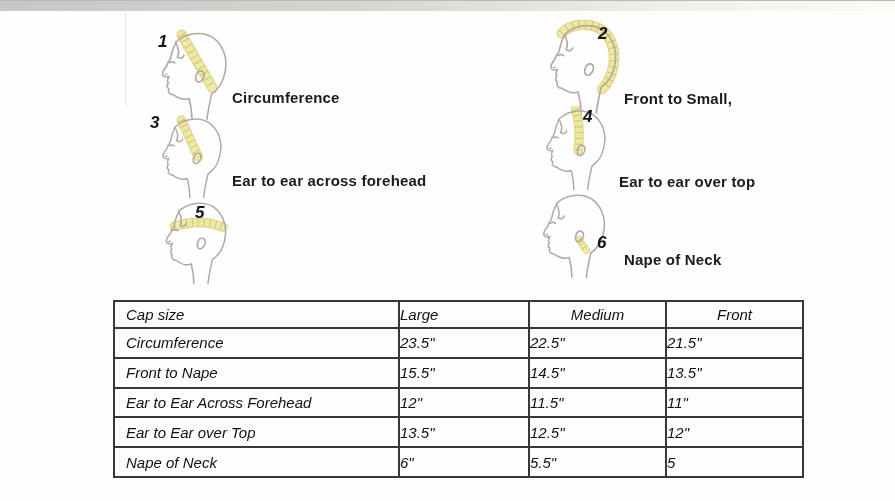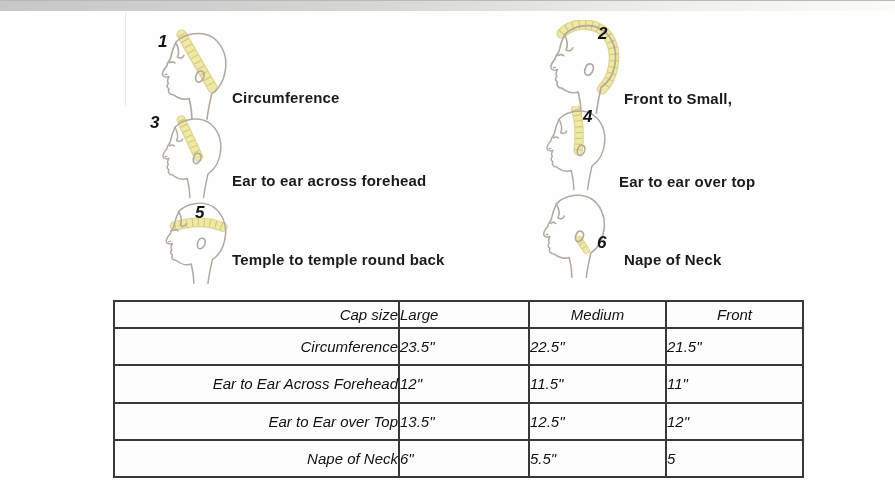--- a/index.html
+++ b/index.html
@@ -37,21 +37,21 @@
   }
   table.size{
     position:absolute;left:113px;top:300px;width:672px;height:178px;
     border-collapse:collapse;table-layout:fixed;
     font-style:italic;font-size:15px;color:#111;
   }
   table.size td,table.size th{
     border:2px solid #383838;padding:0;vertical-align:middle;
     font-weight:400;height:25px;background:#fdfdfd;
   }
-  table.size .c0{width:272px;text-align:right;padding-left:11px;}
+  table.size .c0{width:272px;text-align:left;padding-left:11px;}
   table.size .cv{width:128px;text-align:left;}
   table.size .cv2{width:135px;}
 </style>
 </head>
 <body>
 
 <div id="stage">
 
   <svg width="0" height="0" style="position:absolute" aria-hidden="true">
     <defs>
@@ -115,21 +115,20 @@
 
   <div class="diagram" style="left:143px;top:198px;width:100px;height:88px">
     <svg viewBox="0 0 100 100">
       <path class="tape-edge" d="M29,32 C50,26 66,26 84,33"></path>
       <path class="tape-fill" d="M29,32 C50,26 66,26 84,33"></path>
       <path class="tape-tick" d="M29,32 C50,26 66,26 84,33"></path>
       <use href="#headart"></use>
     </svg>
   </div>
   <span class="num" style="left:195px;top:204px">5</span>
-  <div class="dlabel" style="left:232px;top:252px">Temple to temple round back</div>
 
   <div class="diagram" style="left:523px;top:190px;width:96px;height:90px">
     <svg viewBox="0 0 100 100">
       <path class="tape-edge sm" d="M59,55 L67,67"></path>
       <path class="tape-fill sm" d="M59,55 L67,67"></path>
       <path class="tape-tick sm" d="M59,55 L67,67"></path>
       <use href="#headart"></use>
     </svg>
   </div>
   <span class="num" style="left:597px;top:234px">6</span>
@@ -145,20 +144,26 @@
       </tr>
     </thead>
     <tbody>
       <tr>
         <td class="c0">Circumference</td>
         <td class="cv">23.5"</td>
         <td class="cv2">22.5"</td>
         <td class="cv2">21.5"</td>
       </tr>
       <tr>
+        <td class="c0">Front to Nape</td>
+        <td class="cv">15.5"</td>
+        <td class="cv2">14.5"</td>
+        <td class="cv2">13.5"</td>
+      </tr>
+      <tr>
         <td class="c0">Ear to Ear Across Forehead</td>
         <td class="cv">12"</td>
         <td class="cv2">11.5"</td>
         <td class="cv2">11"</td>
       </tr>
       <tr>
         <td class="c0">Ear to Ear over Top</td>
         <td class="cv">13.5"</td>
         <td class="cv2">12.5"</td>
         <td class="cv2">12"</td>

